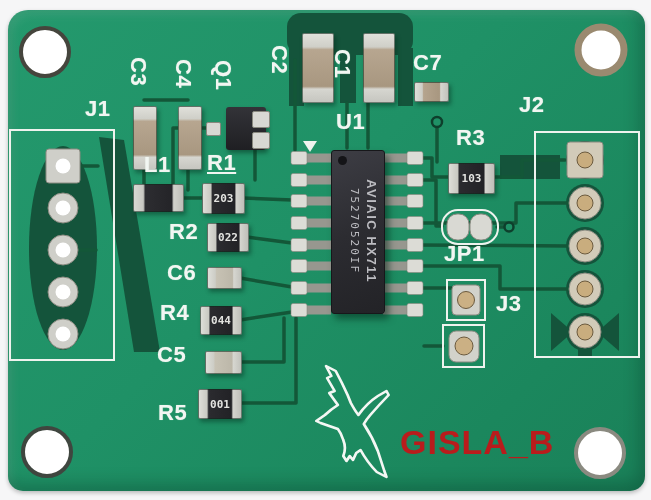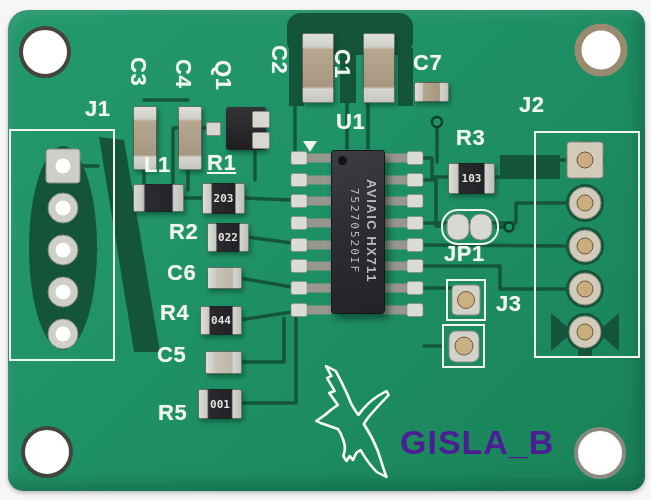--- a/index.html
+++ b/index.html
@@ -27,21 +27,21 @@
   .res span{color:#e3e3e0;font:bold 11px "DejaVu Sans Mono",monospace;letter-spacing:0;}
   .qbody{background:linear-gradient(180deg,#333338,#1f1f23);border-radius:3px;z-index:4;
          box-shadow:2px 3px 4px rgba(4,45,28,.5);}
   .qpad{position:absolute;background:#d8d8d3;border:1px solid #88887e;border-radius:2px;}
   .icbody{background:linear-gradient(160deg,#3d3d44 0%,#2c2c31 50%,#232327 100%);border-radius:3px;
           border:1px solid #17171a;box-shadow:4px 5px 7px rgba(3,40,26,.55);z-index:4;}
   .icdot{position:absolute;left:6px;top:5px;width:9px;height:9px;border-radius:50%;background:#141417;}
   .ictext{z-index:5;transform:rotate(90deg);text-align:center;color:#bcbcc1;}
   .ictext .l1{font:bold 13px "Liberation Sans",sans-serif;letter-spacing:1.5px;}
   .ictext .l2{font:11px "DejaVu Sans Mono",monospace;letter-spacing:2px;margin-top:3px;}
-  .logo{color:#4c1d95;font-weight:bold;font-size:34px;letter-spacing:1px;z-index:6;}
+  .logo{color:#b91c1c;font-weight:bold;font-size:34px;letter-spacing:1px;z-index:6;}
 </style>
 </head>
 <body>
 
 <div class="stage">
 
   <div class="a board"></div>
 
   <svg class="a layer" viewBox="0 0 651 500">
 

